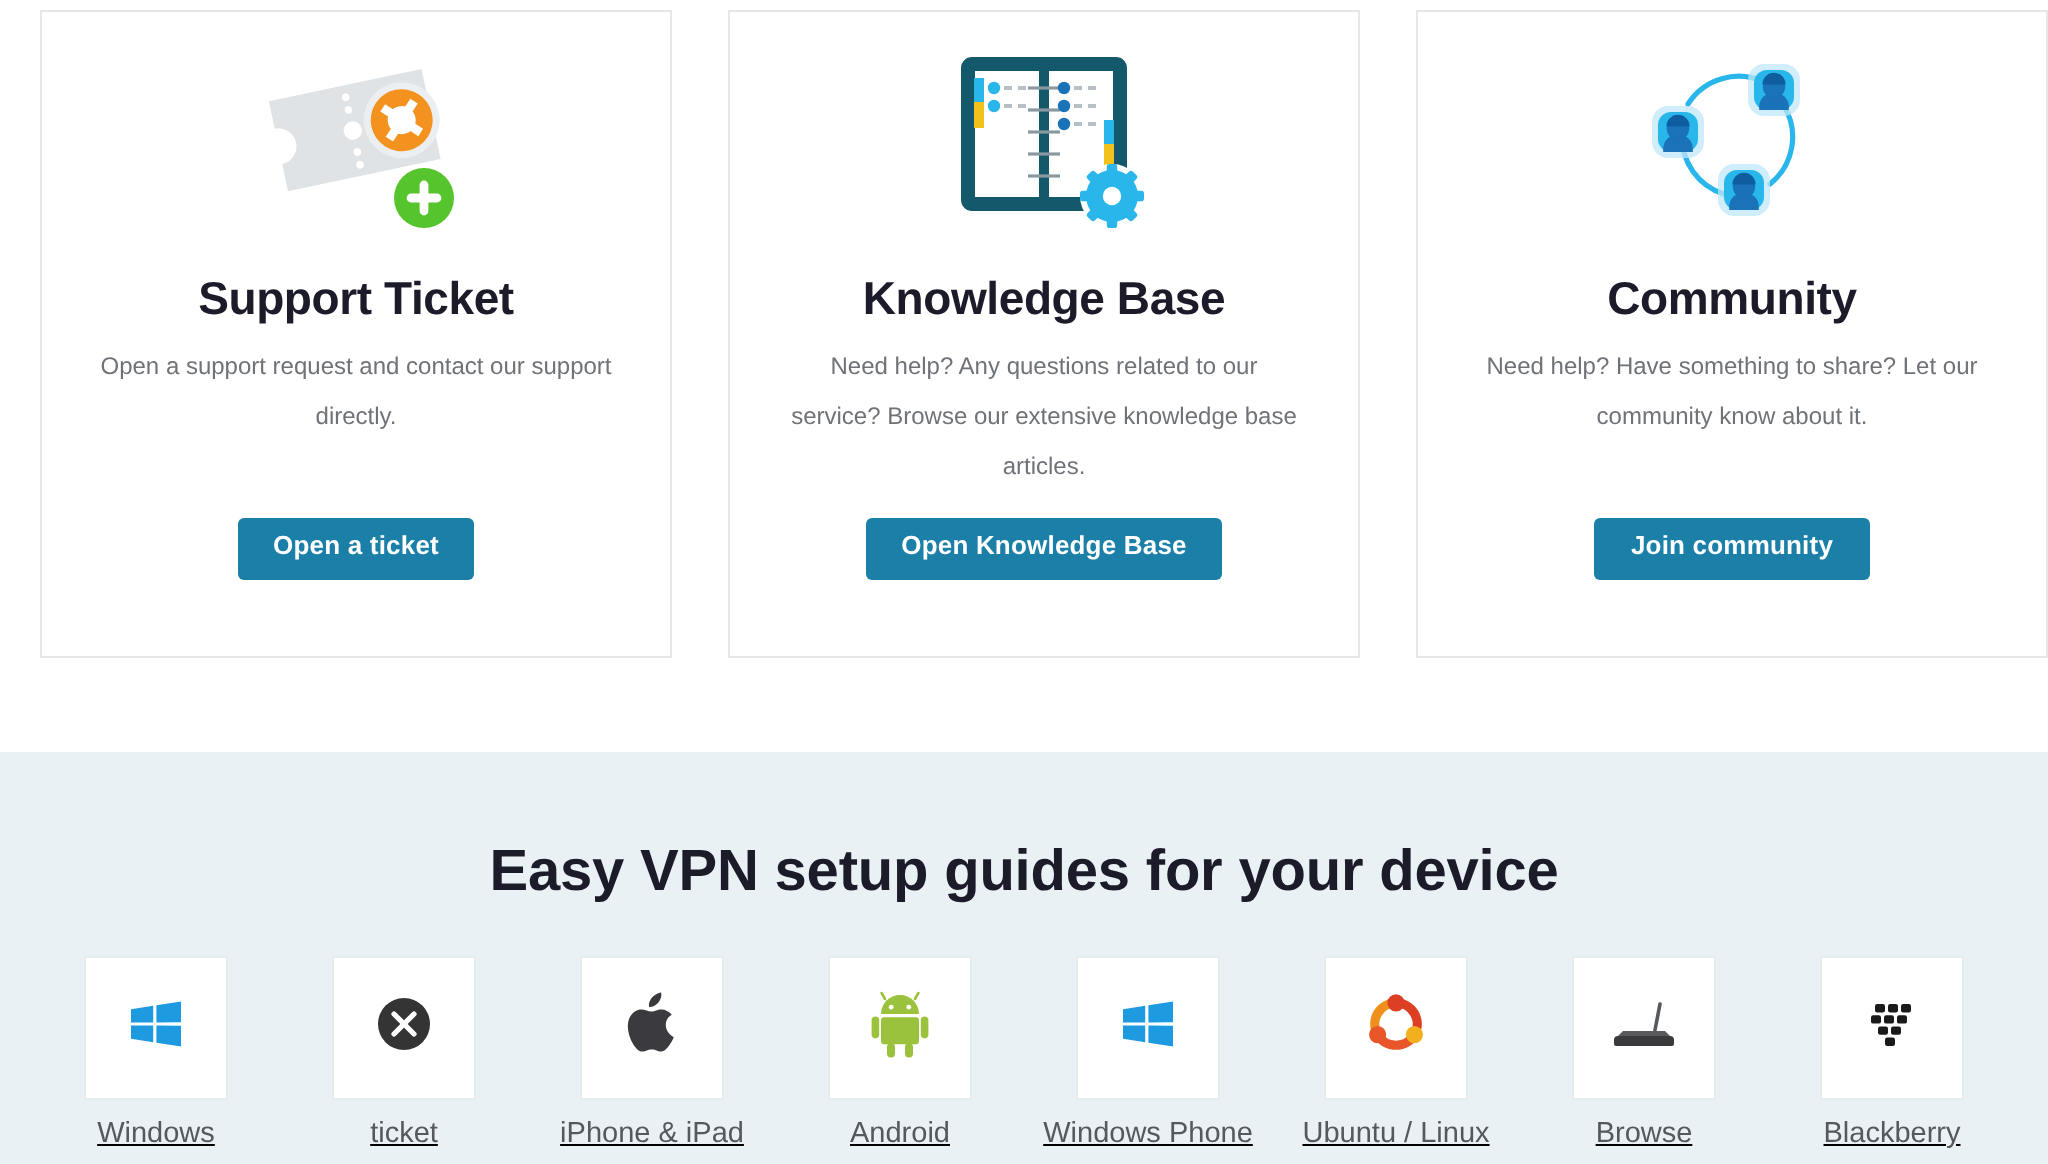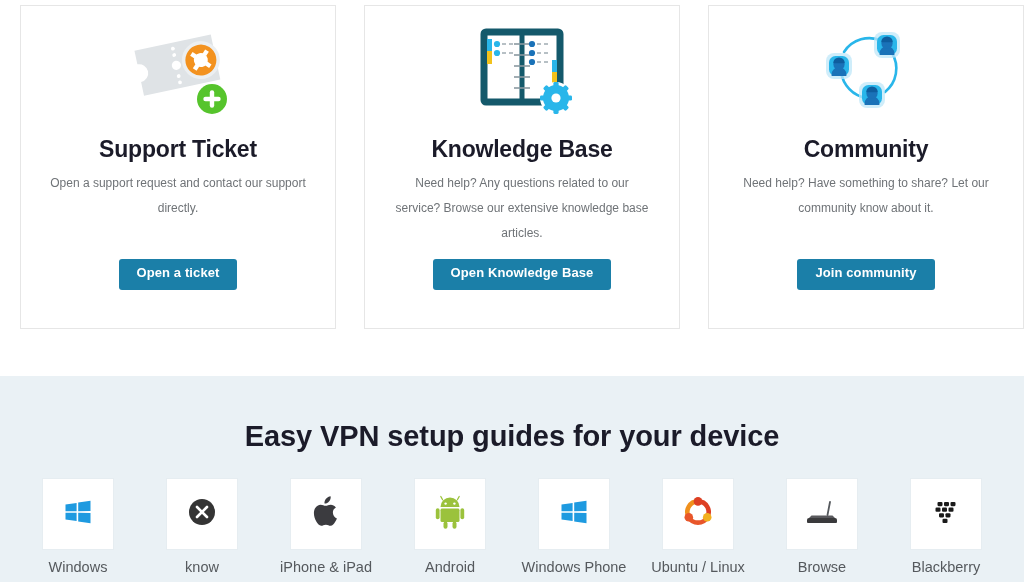--- a/index.html
+++ b/index.html
@@ -110,20 +110,21 @@
     color: #1b1b29;
     letter-spacing: -0.1px;
     margin-top: 44px;
   }
   .devices-row {
     margin-top: 26px;
     display: flex;
     justify-content: center;
     align-items: flex-start;
     gap: 42px;
+    text-decoration: underline;
   }
   .device {
     width: 82px;
     display: flex;
     flex-direction: column;
     align-items: center;
     cursor: pointer;
   }
   .device-tile {
     width: 70px;
@@ -316,21 +317,21 @@
           <span>
             <svg width="32" height="32" viewBox="0 0 32 32" aria-hidden="true">
               <circle cx="16" cy="16" r="13" fill="#343434"></circle>
               <g stroke="#ffffff" stroke-width="2.6" stroke-linecap="round">
                 <line x1="11" y1="11" x2="21" y2="21"></line>
                 <line x1="21" y1="11" x2="11" y2="21"></line>
               </g>
             </svg>
           </span>
         </div>
-        <div class="device-label">know</div>
+        <div class="device-label">ticket</div>
       </div>
 
       <div class="device">
         <div class="device-tile">
           <span>
             <svg width="30" height="34" viewBox="0 0 30 34" aria-hidden="true">
               <path d="M19.6 1.2 c-1.6 0.2 -3.5 1.2 -4.6 2.6 c-1 1.2 -1.8 3 -1.5 4.7 c1.8 0.1 3.6 -0.9 4.7 -2.3 c1.1 -1.4 1.8 -3.2 1.4 -5 z" fill="#3b3b3f"></path>
               <path d="M25.9 23.6 c-0.6 1.4 -0.9 2 -1.7 3.2 c-1.1 1.8 -2.7 4 -4.7 4 c-1.8 0 -2.2 -1.1 -4.6 -1.1 c-2.4 0 -2.9 1.1 -4.7 1.1 c-2 0 -3.5 -2 -4.6 -3.7 c-3.1 -5 -3.4 -10.8 -1.5 -13.9 c1.4 -2.2 3.5 -3.5 5.5 -3.5 c2.1 0 3.4 1.1 5.1 1.1 c1.7 0 2.7 -1.1 5.1 -1.1 c1.8 0 3.7 1 5.1 2.7 c-4.5 2.4 -3.8 8.8 1 11.2 z" fill="#3b3b3f"></path>
             </svg>
           </span>

